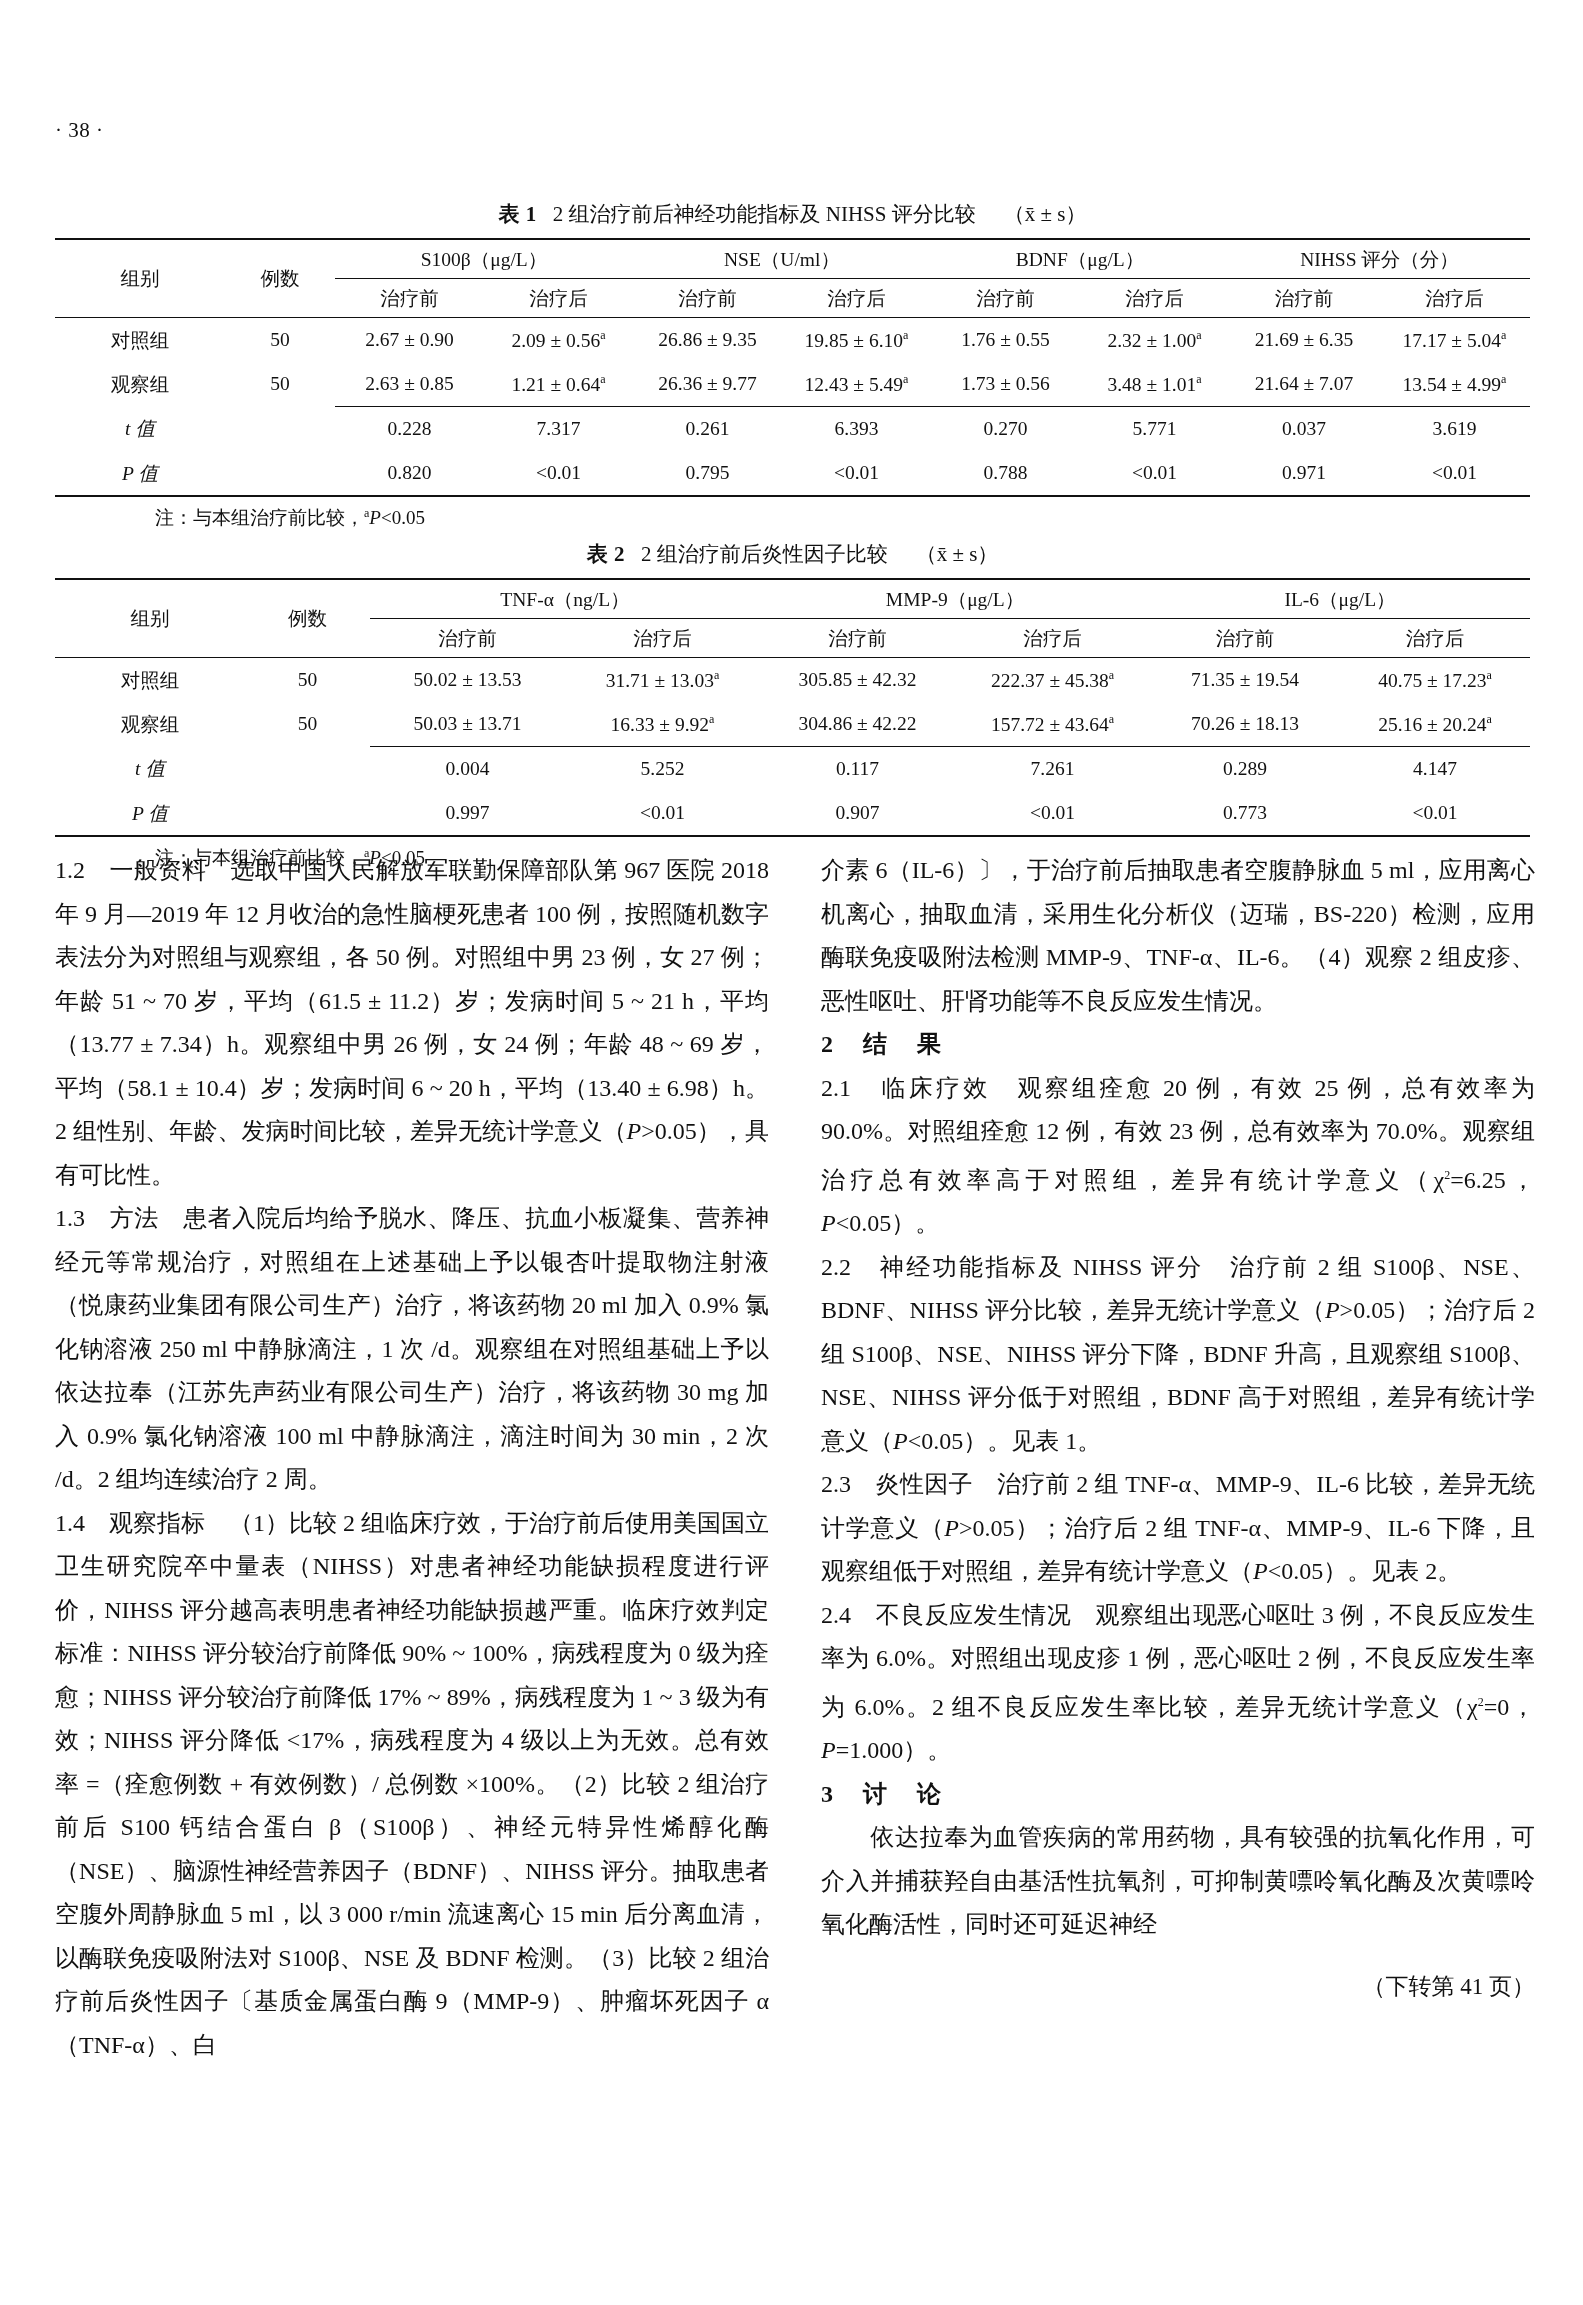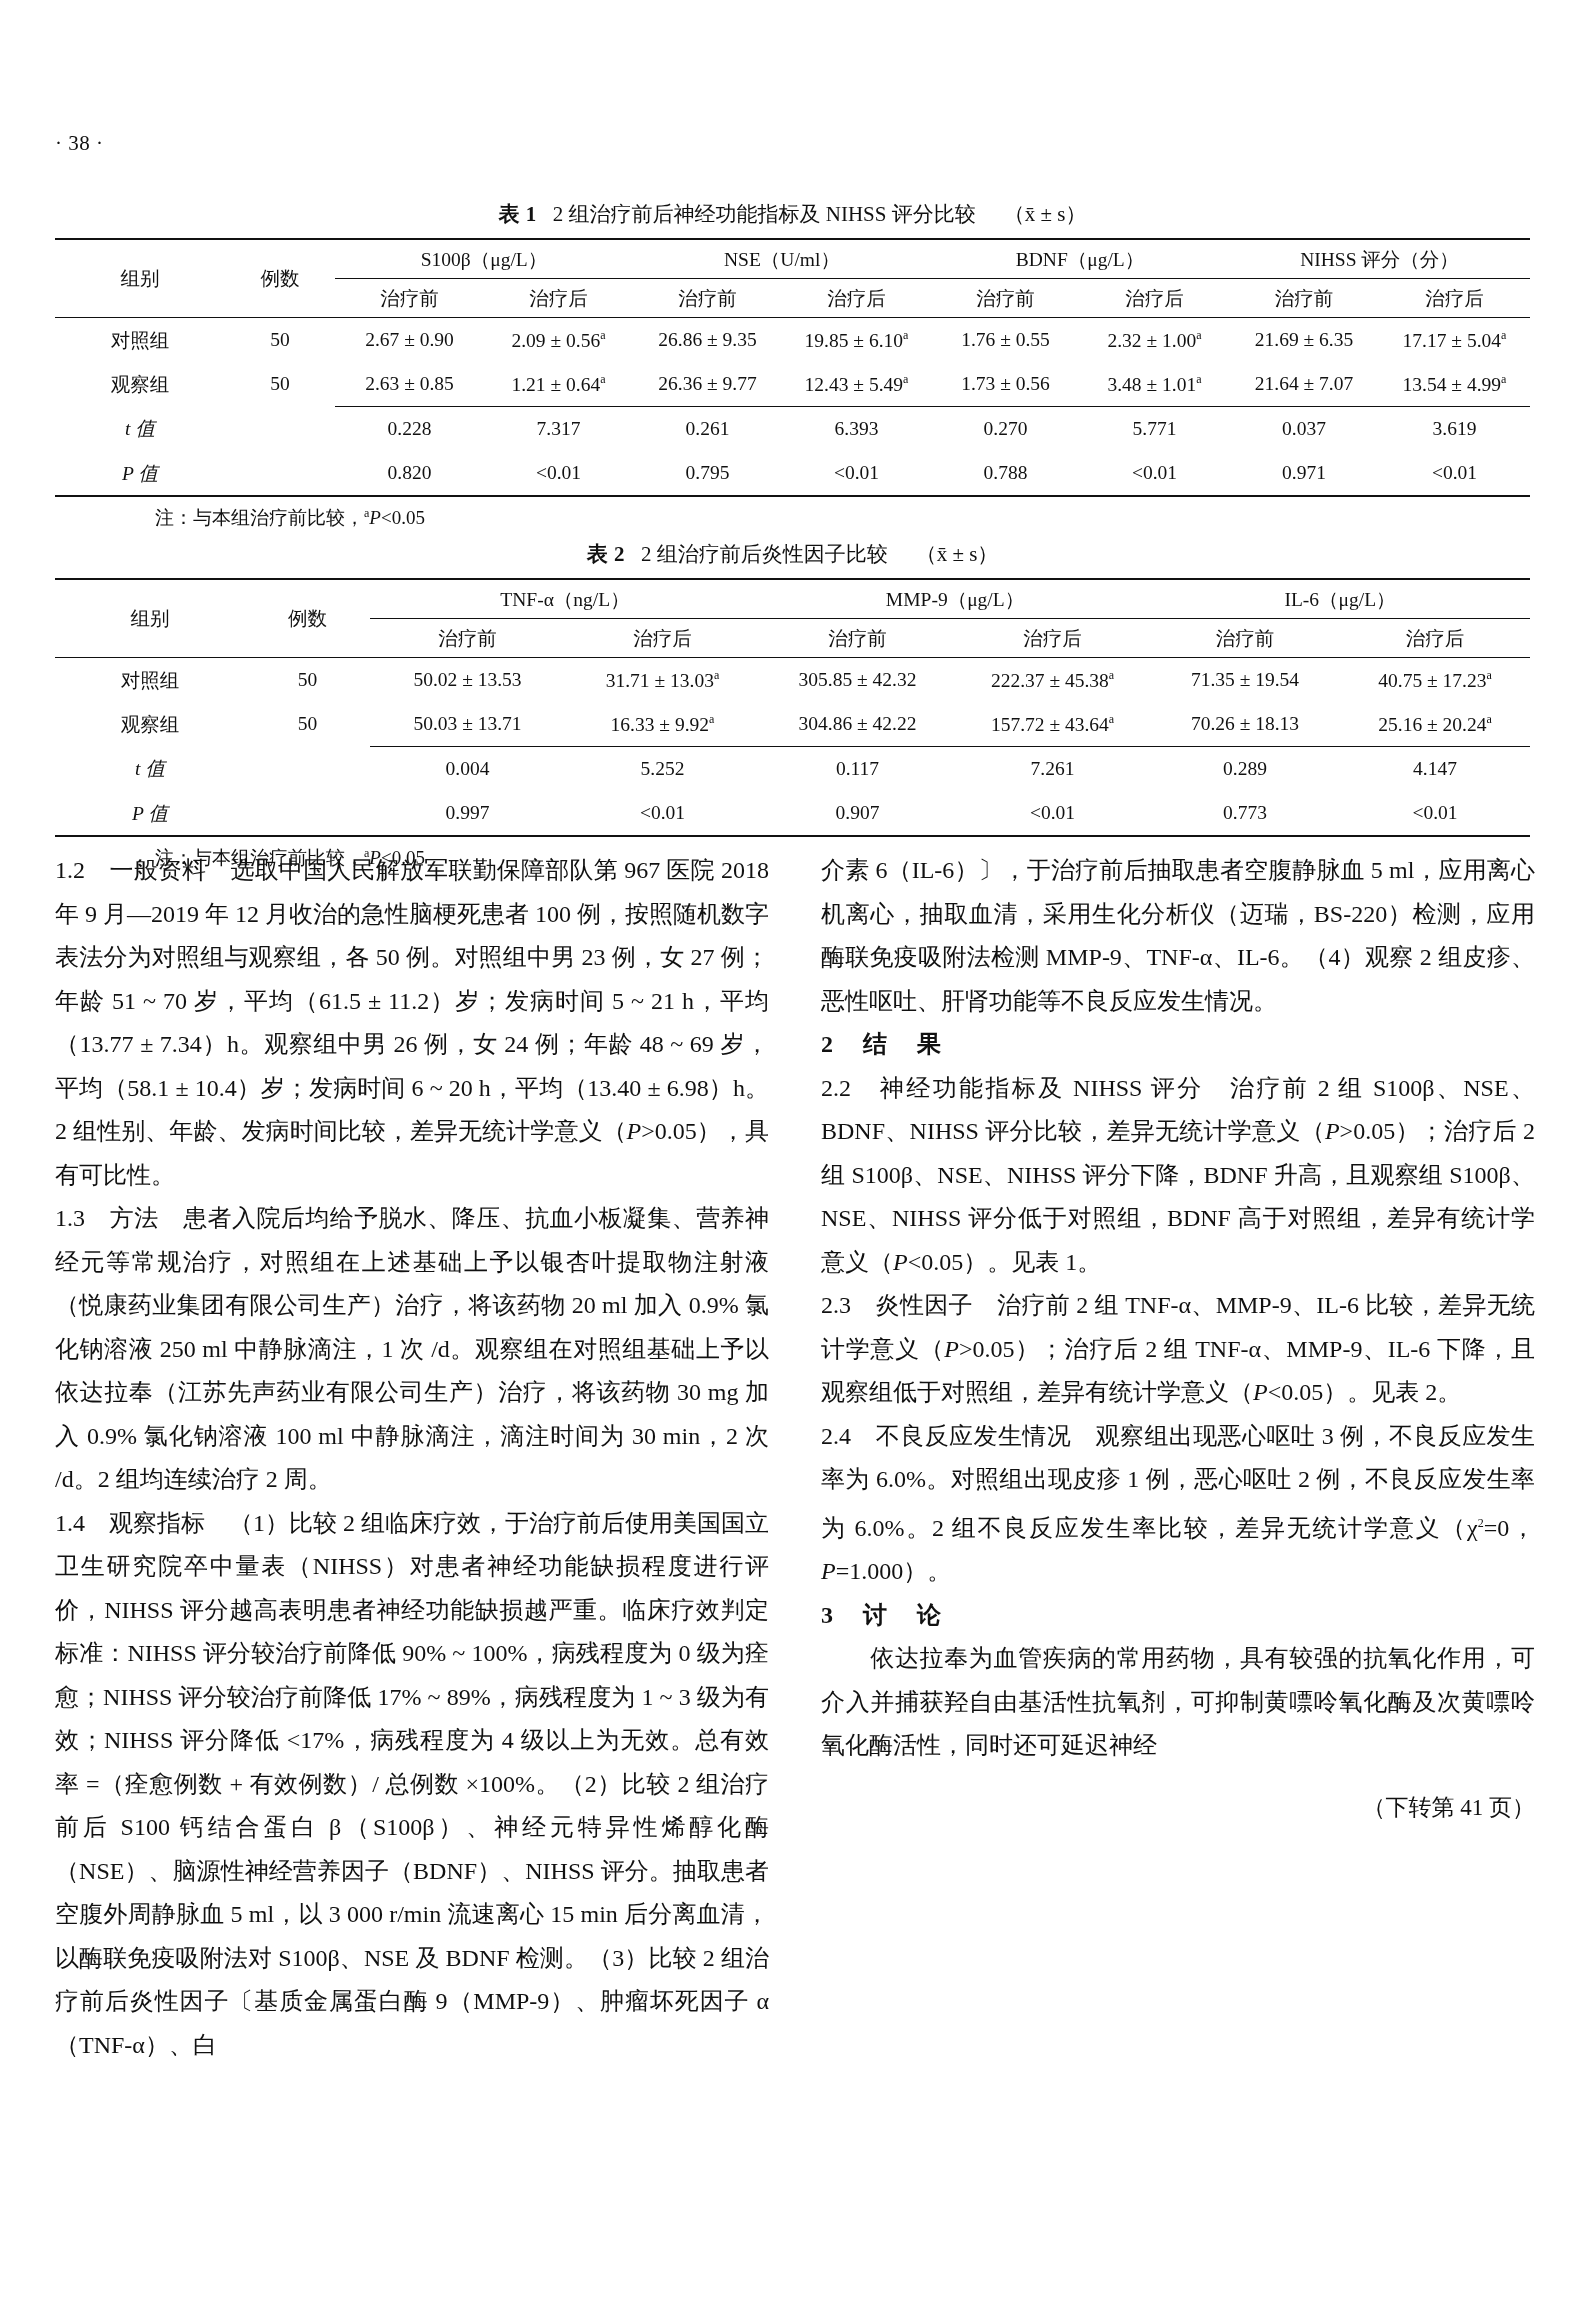--- a/index.html
+++ b/index.html
@@ -24,21 +24,20 @@
   }
 
   
   .runhead {
     position: absolute;
     left: 55px;
     top: 118px;
     width: 1475px;
     height: 42px;
     display: flex;
-    align-items: flex-end;
   }
   .folio {
     font-size: 21px;
     letter-spacing: 0.5px;
     white-space: nowrap;
     padding-bottom: 4px;
   }
   .runhead-right {
     flex: 1;
     margin-left: 42px;
@@ -303,20 +302,21 @@
 
   <div class="cols">
     <div class="col">
       <p>1.2　一般资料　选取中国人民解放军联勤保障部队第 967 医院 2018 年 9 月—2019 年 12 月收治的急性脑梗死患者 100 例，按照随机数字表法分为对照组与观察组，各 50 例。对照组中男 23 例，女 27 例；年龄 51 ~ 70 岁，平均（61.5 ± 11.2）岁；发病时间 5 ~ 21 h，平均（13.77 ± 7.34）h。观察组中男 26 例，女 24 例；年龄 48 ~ 69 岁，平均（58.1 ± 10.4）岁；发病时间 6 ~ 20 h，平均（13.40 ± 6.98）h。2 组性别、年龄、发病时间比较，差异无统计学意义（<i>P</i>&gt;0.05），具有可比性。</p>
       <p>1.3　方法　患者入院后均给予脱水、降压、抗血小板凝集、营养神经元等常规治疗，对照组在上述基础上予以银杏叶提取物注射液（悦康药业集团有限公司生产）治疗，将该药物 20 ml 加入 0.9% 氯化钠溶液 250 ml 中静脉滴注，1 次 /d。观察组在对照组基础上予以依达拉奉（江苏先声药业有限公司生产）治疗，将该药物 30 mg 加入 0.9% 氯化钠溶液 100 ml 中静脉滴注，滴注时间为 30 min，2 次 /d。2 组均连续治疗 2 周。</p>
       <p>1.4　观察指标　（1）比较 2 组临床疗效，于治疗前后使用美国国立卫生研究院卒中量表（NIHSS）对患者神经功能缺损程度进行评价，NIHSS 评分越高表明患者神经功能缺损越严重。临床疗效判定标准：NIHSS 评分较治疗前降低 90% ~ 100%，病残程度为 0 级为痊愈；NIHSS 评分较治疗前降低 17% ~ 89%，病残程度为 1 ~ 3 级为有效；NIHSS 评分降低 &lt;17%，病残程度为 4 级以上为无效。总有效率 =（痊愈例数 + 有效例数）/ 总例数 ×100%。（2）比较 2 组治疗前后 S100 钙结合蛋白 β（S100β）、神经元特异性烯醇化酶（NSE）、脑源性神经营养因子（BDNF）、NIHSS 评分。抽取患者空腹外周静脉血 5 ml，以 3 000 r/min 流速离心 15 min 后分离血清，以酶联免疫吸附法对 S100β、NSE 及 BDNF 检测。（3）比较 2 组治疗前后炎性因子〔基质金属蛋白酶 9（MMP-9）、肿瘤坏死因子 α（TNF-α）、白</p>
     </div>
     <div class="col">
       <p>介素 6（IL-6）〕，于治疗前后抽取患者空腹静脉血 5 ml，应用离心机离心，抽取血清，采用生化分析仪（迈瑞，BS-220）检测，应用酶联免疫吸附法检测 MMP-9、TNF-α、IL-6。（4）观察 2 组皮疹、恶性呕吐、肝肾功能等不良反应发生情况。</p>
       <p class="sechd">2　结　果</p>
+      <p>2.1　临床疗效　观察组痊愈 20 例，有效 25 例，总有效率为 90.0%。对照组痊愈 12 例，有效 23 例，总有效率为 70.0%。观察组治疗总有效率高于对照组，差异有统计学意义（χ<span class="sup">2</span>=6.25，<i>P</i>&lt;0.05）。</p>
       <p>2.2　神经功能指标及 NIHSS 评分　治疗前 2 组 S100β、NSE、BDNF、NIHSS 评分比较，差异无统计学意义（<i>P</i>&gt;0.05）；治疗后 2 组 S100β、NSE、NIHSS 评分下降，BDNF 升高，且观察组 S100β、NSE、NIHSS 评分低于对照组，BDNF 高于对照组，差异有统计学意义（<i>P</i>&lt;0.05）。见表 1。</p>
       <p>2.3　炎性因子　治疗前 2 组 TNF-α、MMP-9、IL-6 比较，差异无统计学意义（<i>P</i>&gt;0.05）；治疗后 2 组 TNF-α、MMP-9、IL-6 下降，且观察组低于对照组，差异有统计学意义（<i>P</i>&lt;0.05）。见表 2。</p>
       <p>2.4　不良反应发生情况　观察组出现恶心呕吐 3 例，不良反应发生率为 6.0%。对照组出现皮疹 1 例，恶心呕吐 2 例，不良反应发生率为 6.0%。2 组不良反应发生率比较，差异无统计学意义（χ<span class="sup">2</span>=0，<i>P</i>=1.000）。</p>
       <p class="sechd">3　讨　论</p>
       <p>　　依达拉奉为血管疾病的常用药物，具有较强的抗氧化作用，可介入并捕获羟自由基活性抗氧剂，可抑制黄嘌呤氧化酶及次黄嘌呤氧化酶活性，同时还可延迟神经</p>
       <div class="tail">（下转第 41 页）</div>
     </div>
   </div>
 
 </div>

